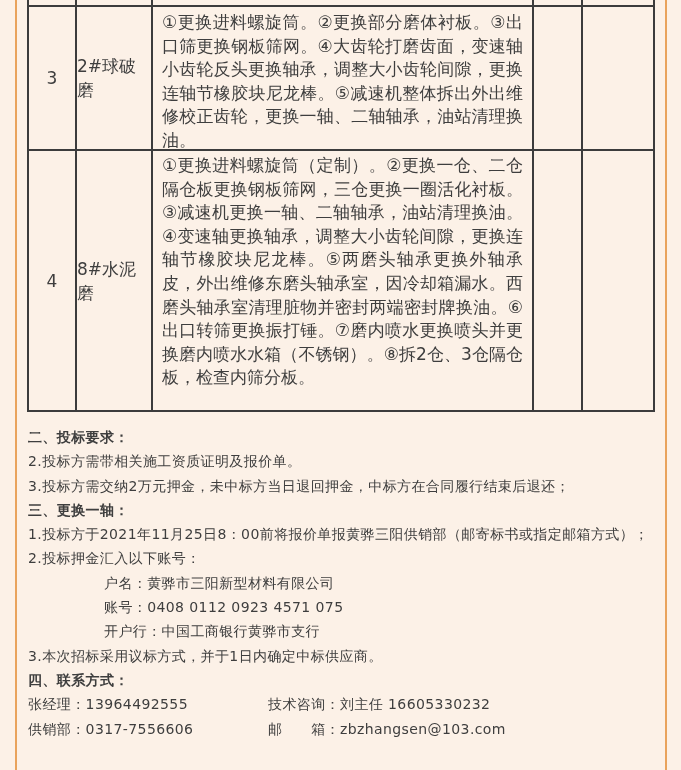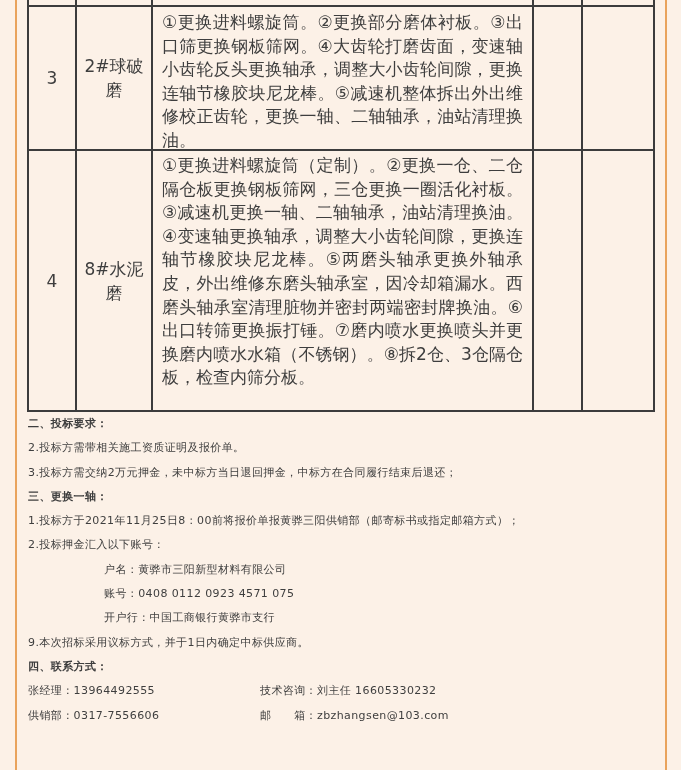--- a/index.html
+++ b/index.html
@@ -39,42 +39,43 @@
   table.work-table td {
     border: 2px solid #3c3c3c;
     font-size: 17px;
     color: #3e3e3e;
     padding: 0;
     vertical-align: middle;
   }
   tr.partial-row td { height: 7px; }
   td.num  { text-align: center; font-size: 18px; height: 144px; }
   tr.row-4 td.num { height: 237px; }
-  td.name { padding: 0 4px 0 7px; line-height: 24px; text-align: center; }
+  td.name { padding: 0 4px 0 7px; line-height: 24px; }
   td.desc { vertical-align: top; }
   .cellbox {
     overflow: hidden;
     padding: 3px 9px 0 9px;
     line-height: 23.6px;
     text-align: justify;
   }
   .cellbox.h-r3 { height: 140px; }
   .cellbox.h-r4 { height: 259px; }
 
   .body-text {
-    font-size: 11px;
+    margin-top: 13px;
+    font-size: 14px;
     line-height: 24.3px;
     letter-spacing: 0.4px;
     width: 626px;
     padding-left: 1px;
   }
   .body-text p { margin: 0; }
   .body-text .heading { font-weight: bold; }
   .body-text .indent { padding-left: 76px; }
-  .contact { display: flex; }
+  .contact { display: flex; gap: 8px; }
   .contact .c1 { width: 232px; flex: none; }
 </style>
 </head>
 <body>
 
 <div class="page">
   <div class="frame-line left"></div>
   <div class="frame-line right"></div>
 
   <div class="doc">
@@ -119,21 +120,21 @@
     <div class="body-text">
       <p class="heading">二、投标要求：</p>
       <p>2.投标方需带相关施工资质证明及报价单。</p>
       <p>3.投标方需交纳2万元押金，未中标方当日退回押金，中标方在合同履行结束后退还；</p>
       <p class="heading">三、更换一轴：</p>
       <p>1.投标方于2021年11月25日8：00前将报价单报黄骅三阳供销部（邮寄标书或指定邮箱方式）；</p>
       <p>2.投标押金汇入以下账号：</p>
       <p class="indent">户名：黄骅市三阳新型材料有限公司</p>
       <p class="indent">账号：0408 0112 0923 4571 075</p>
       <p class="indent">开户行：中国工商银行黄骅市支行</p>
-      <p>9.本次招标采用议标方式，并于1日内确定中标供应商。</p>
+      <p>3.本次招标采用议标方式，并于1日内确定中标供应商。</p>
       <p class="heading">四、联系方式：</p>
       <p class="contact">
         <span class="c1">张经理：13964492555</span>
         <span>技术咨询：刘主任  16605330232</span>
       </p>
       <p class="contact">
         <span class="c1">供销部：0317-7556606</span>
         <span>邮　　箱：zbzhangsen@103.com</span>
       </p>
     </div>

